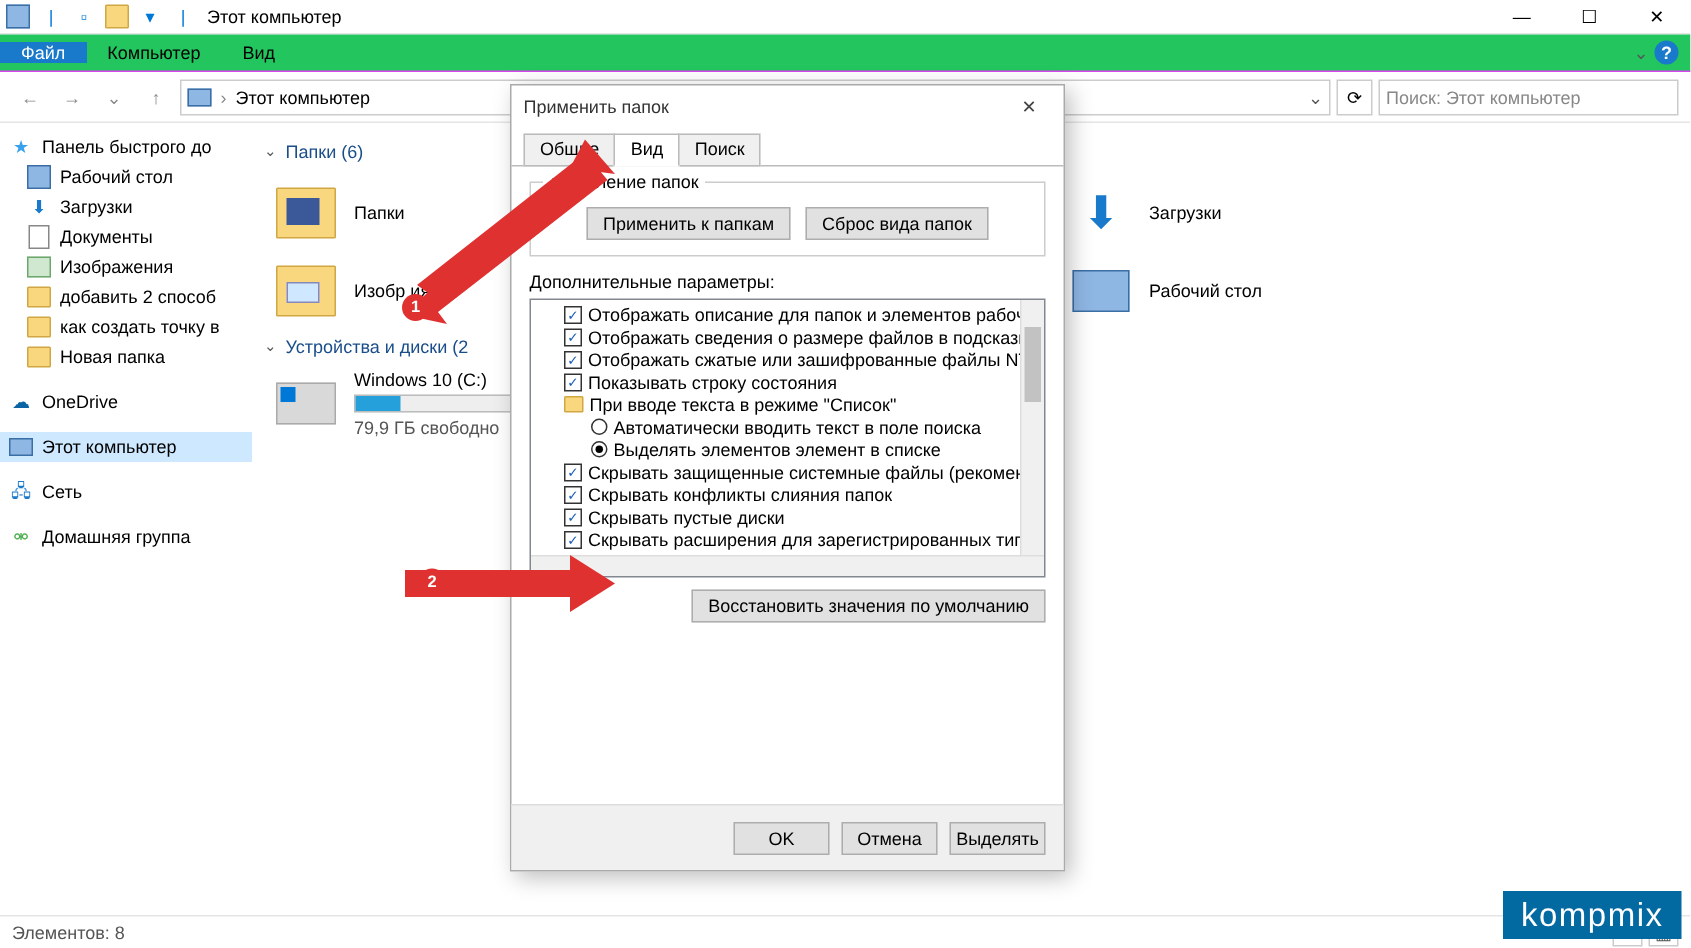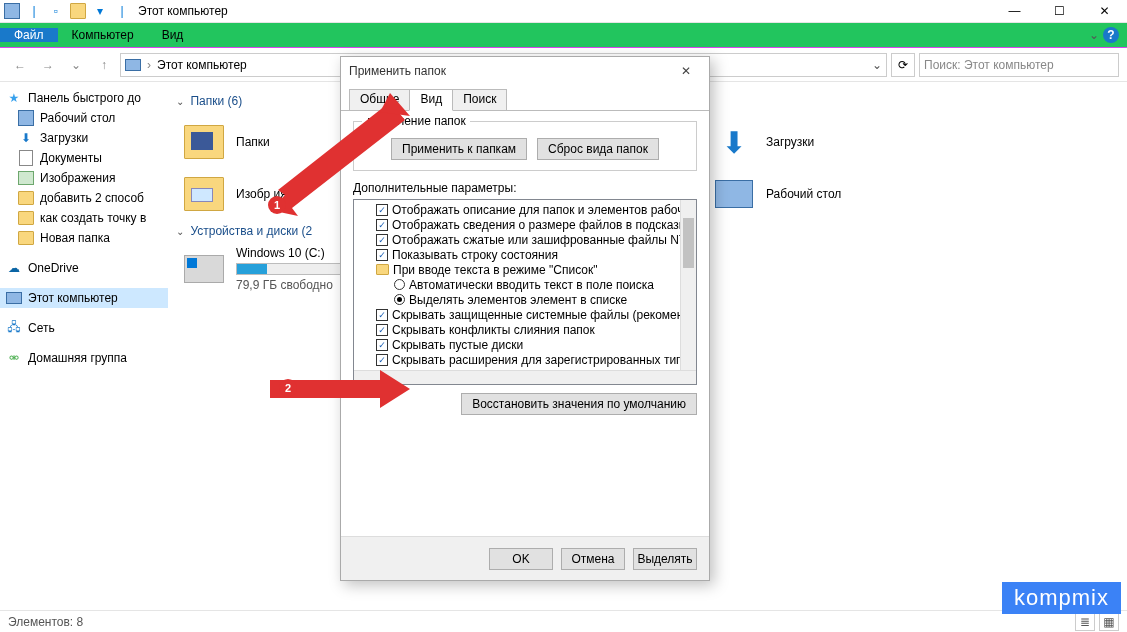--- a/index.html
+++ b/index.html
@@ -85,21 +85,21 @@
 .restore { display: flex; justify-content: flex-end; margin-top: 8px; }
 .restore button { padding: 3px 10px; background: #e1e1e1; border: 1px solid #adadad; }
 
 .dlg-footer { height: 44px; background: #f0f0f0; border-top: 1px solid #ddd; display: flex; align-items: center; justify-content: flex-end; gap: 8px; padding-right: 12px; }
 .dlg-footer button { width: 64px; height: 22px; background: #e1e1e1; border: 1px solid #adadad; }
 
 
 .arrow { position: absolute; pointer-events: none; }
 .badge { width: 18px; height: 18px; border-radius: 50%; background: #e03131; color: #fff; display: flex; align-items: center; justify-content: center; font-size: 11px; font-weight: bold; position: absolute; }
 
-.watermark { position: absolute; right: 6px; bottom: 18px; background: #3b82f6; color: #fff; padding: 3px 12px; font-size: 22px; letter-spacing: 1px; }
+.watermark { position: absolute; right: 6px; bottom: 6px; background: #0369a1; color: #fff; padding: 3px 12px; font-size: 22px; letter-spacing: 1px; }
 
 
 .icon-folder { width:16px;height:14px;background:#f9d77e;border:1px solid #d0a742;border-radius:1px; }
 .icon-monitor { width:16px;height:12px;background:#8fb7e4;border:1px solid #3a6ea5; }
 .icon-star { color:#37a1ed; }
 .icon-down { color:#1979ca; }
 .icon-doc  { width:14px;height:16px;background:#fff;border:1px solid #888; }
 .icon-pic  { width:16px;height:14px;background:#cfe8cf;border:1px solid #6da76d; }
 </style>
 </head>

